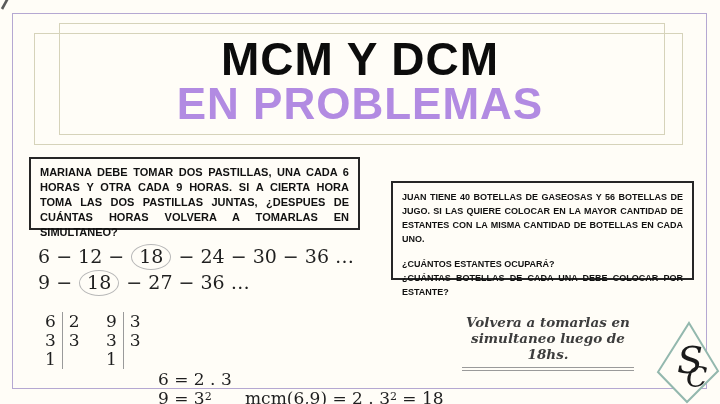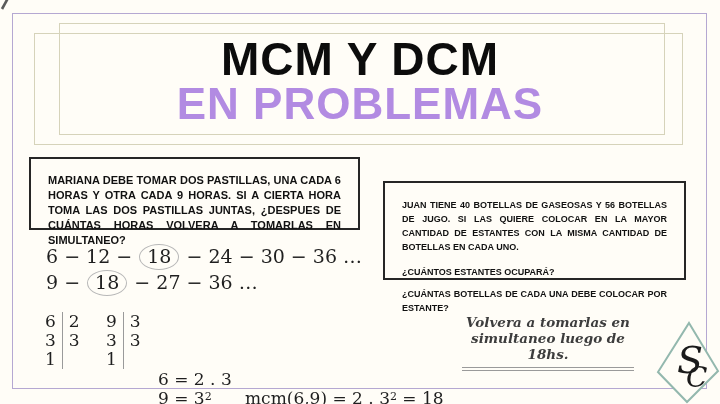--- a/index.html
+++ b/index.html
@@ -32,28 +32,28 @@
   .title-sub{
     margin-top:0;font-size:44px;font-weight:900;letter-spacing:1px;
     color:var(--accent-purple,#b28be2);
   }
 
   .problem-box{
     position:absolute;border:2px solid var(--box-border,#262626);
     background:transparent;color:#111;font-weight:700;
   }
   .box-left{left:29px;top:157px;width:331px;height:73px;padding:6px 9px;font-size:11px;line-height:15px;}
-  .box-right{left:383px;top:181px;width:303px;height:99px;padding:7px 9px;font-size:9px;line-height:14px;}
-  .problem-box p{margin:8px;text-align:justify;}
+  .box-right{left:391px;top:181px;width:303px;height:99px;padding:7px 9px;font-size:9px;line-height:14px;}
+  .problem-box p{margin:0;text-align:justify;}
   .box-right .questions{margin-top:11px;}
   .box-right .q1{text-align:left;}
 
   .sequences{
     position:absolute;left:38px;top:244px;color:var(--ink,#1f1f1f);
-    font-family:"DejaVu Serif","Liberation Serif",serif;font-size:19px;line-height:23px;margin-left:8px;
+    font-family:"DejaVu Serif","Liberation Serif",serif;font-size:19px;line-height:23px;
   }
   .seq-line{white-space:nowrap;}
   .circled{
     display:inline-block;border:1.5px solid var(--circle-gray,#b8b8b8);
     border-radius:50%;padding:0px 7px 1px 7px;margin:0 1px;
   }
 
   .factor-table{
     position:absolute;display:grid;grid-template-columns:auto auto;
     font-family:"DejaVu Serif","Liberation Serif",serif;font-size:17px;line-height:19px;

